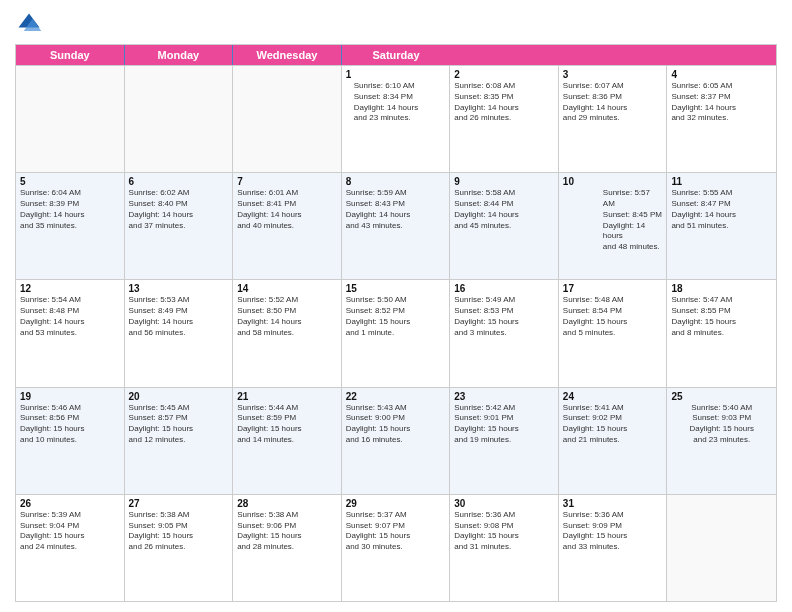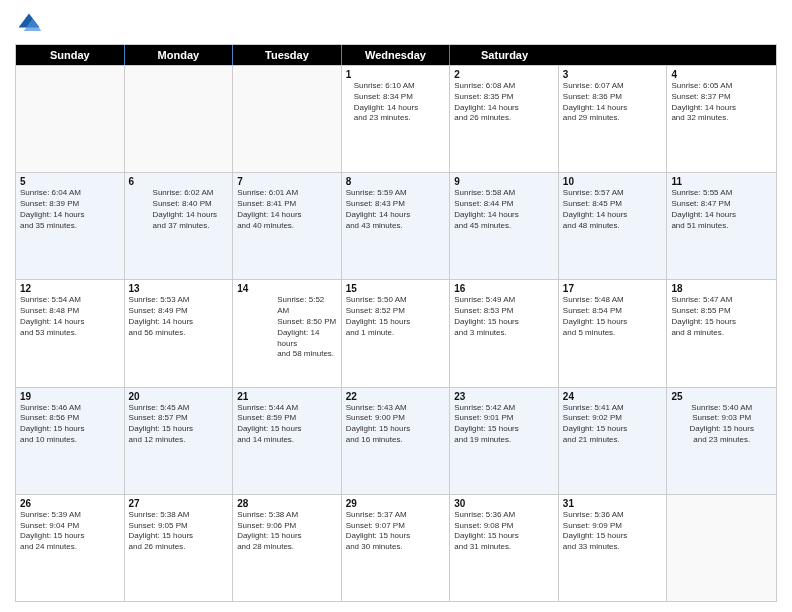--- a/index.html
+++ b/index.html
@@ -61,21 +61,21 @@
     }
     .calendar {
       flex: 1;
       display: flex;
       flex-direction: column;
       border: 1px solid #ccc;
     }
     .cal-header {
       display: grid;
       grid-template-columns: repeat(7, 1fr);
-      background: #000000;
+      background: #ec4899;
     }
     .cal-header-cell {
       color: #fff;
       font-size: 11px;
       font-weight: bold;
       padding: 4px 5px;
       text-align: center;
       border-right: 1px solid #4a7fc4;
     }
     .cal-header-cell:last-child {
@@ -141,21 +141,20 @@
     <div class="title-block">
       <div class="main-title"></div>
       <div class="subtitle"></div>
     </div>
   </div>
 
   <div class="calendar">
     <div class="cal-header" id="cal-header">
         <div class="cal-header-cell">Sunday</div>
         <div class="cal-header-cell">Monday</div>
-        <div class="cal-header-cell">Tuesday</div>
         <div class="cal-header-cell">Wednesday</div>
         <div class="cal-header-cell">Saturday</div>
       </div>
     <div class="cal-body" id="cal-body">
         <div class="cal-row">
           <div class="cal-cell empty"></div>
           <div class="cal-cell empty"></div>
           <div class="cal-cell empty"></div>
           <div class="cal-cell">
             <span class="day-number">1</span>
@@ -189,21 +188,21 @@
         <div class="cal-row">
           <div class="cal-cell alt-row">
             <span class="day-number">5</span>
             <div class="day-info" style="white-space: pre-line;">Sunrise: 6:04 AM
 Sunset: 8:39 PM
 Daylight: 14 hours
 and 35 minutes.</div>
           </div>
           <div class="cal-cell alt-row">
             <span class="day-number">6</span>
-            <div class="day-info" style="white-space: pre-line; margin-left: 24px;">Sunrise: 6:02 AM
+            <div class="day-info" style="white-space: pre-line;">Sunrise: 6:02 AM
 Sunset: 8:40 PM
 Daylight: 14 hours
 and 37 minutes.</div>
           </div>
           <div class="cal-cell alt-row">
             <span class="day-number">7</span>
             <div class="day-info" style="white-space: pre-line;">Sunrise: 6:01 AM
 Sunset: 8:41 PM
 Daylight: 14 hours
 and 40 minutes.</div>
@@ -217,21 +216,21 @@
           </div>
           <div class="cal-cell alt-row">
             <span class="day-number">9</span>
             <div class="day-info" style="white-space: pre-line;">Sunrise: 5:58 AM
 Sunset: 8:44 PM
 Daylight: 14 hours
 and 45 minutes.</div>
           </div>
           <div class="cal-cell alt-row">
             <span class="day-number">10</span>
-            <div class="day-info" style="white-space: pre-line;">Sunrise: 5:57 AM
+            <div class="day-info" style="white-space: pre-line; margin-left: 40px;">Sunrise: 5:57 AM
 Sunset: 8:45 PM
 Daylight: 14 hours
 and 48 minutes.</div>
           </div>
           <div class="cal-cell alt-row">
             <span class="day-number">11</span>
             <div class="day-info" style="white-space: pre-line;">Sunrise: 5:55 AM
 Sunset: 8:47 PM
 Daylight: 14 hours
 and 51 minutes.</div>
@@ -247,21 +246,21 @@
           </div>
           <div class="cal-cell">
             <span class="day-number">13</span>
             <div class="day-info" style="white-space: pre-line;">Sunrise: 5:53 AM
 Sunset: 8:49 PM
 Daylight: 14 hours
 and 56 minutes.</div>
           </div>
           <div class="cal-cell">
             <span class="day-number">14</span>
-            <div class="day-info" style="white-space: pre-line; margin-left: 40px;">Sunrise: 5:52 AM
+            <div class="day-info" style="white-space: pre-line;">Sunrise: 5:52 AM
 Sunset: 8:50 PM
 Daylight: 14 hours
 and 58 minutes.</div>
           </div>
           <div class="cal-cell">
             <span class="day-number">15</span>
             <div class="day-info" style="white-space: pre-line;">Sunrise: 5:50 AM
 Sunset: 8:52 PM
 Daylight: 15 hours
 and 1 minute.</div>

